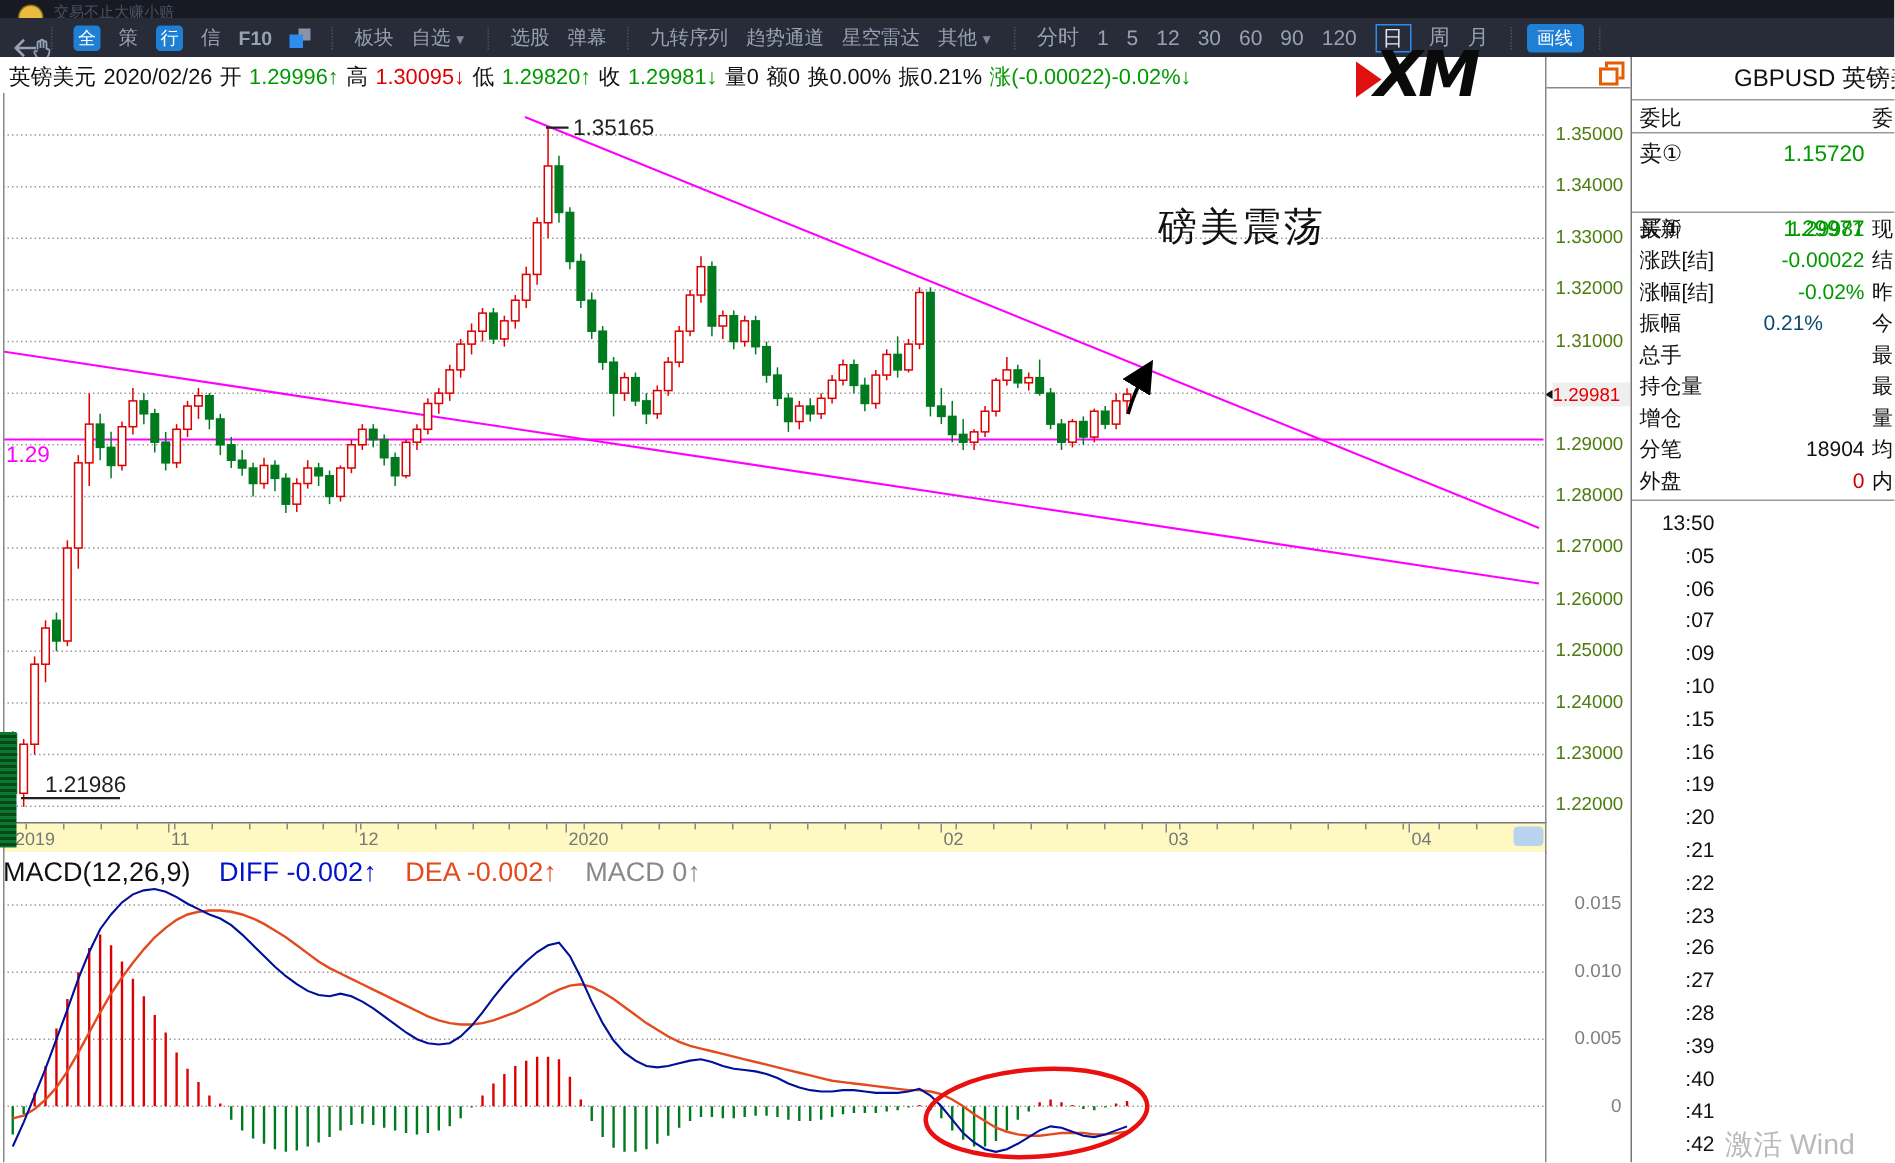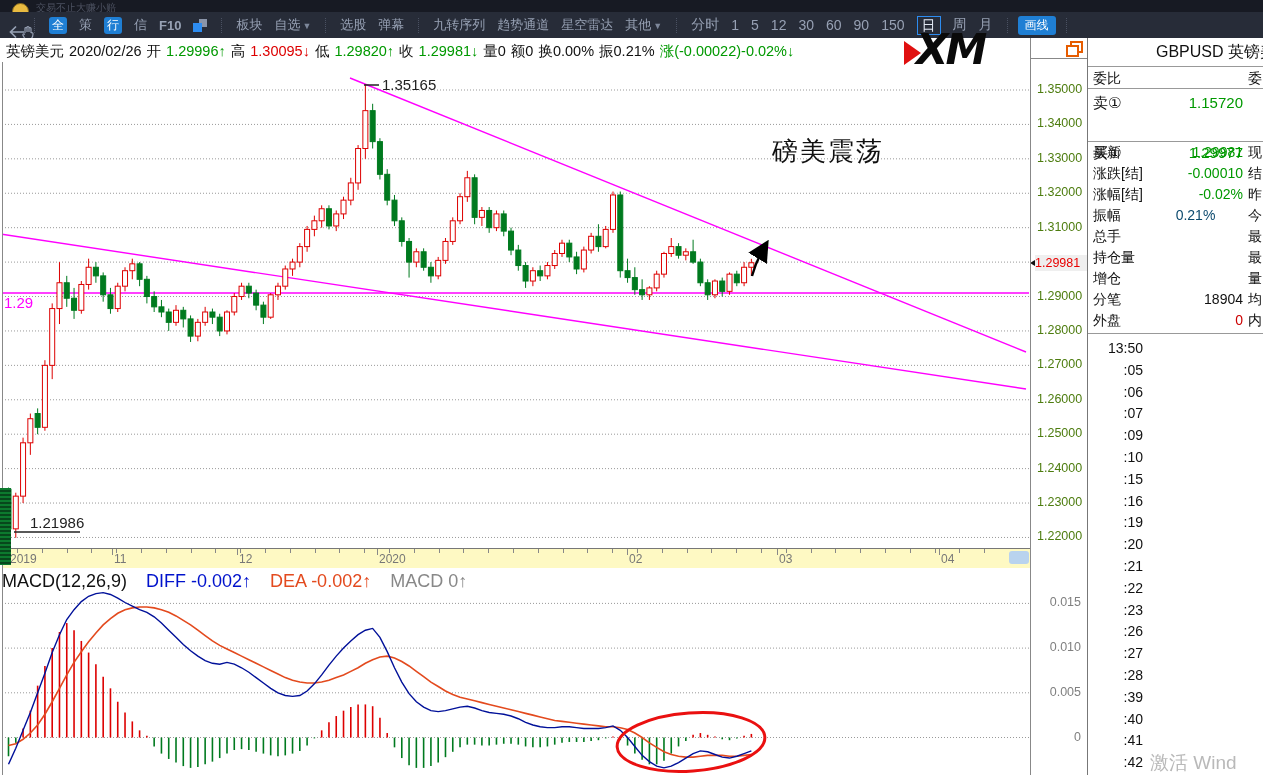--- a/index.html
+++ b/index.html
@@ -107,21 +107,21 @@
     </span>
   <span class="tsep"></span>
   <span id="tb-periods" style="display:flex;align-items:center">
       <span class="period">分时</span>
       <span class="period">1</span>
       <span class="period">5</span>
       <span class="period">12</span>
       <span class="period">30</span>
       <span class="period">60</span>
       <span class="period">90</span>
-      <span class="period">150</span>
+      <span class="period">120</span>
       <span class="period sel">日</span>
       <span class="period">周</span>
       <span class="period">月</span>
     </span>
   <span class="tsep"></span>
   <span class="draw-btn">画线</span>
   <span class="tsep"></span>
 </div>
 
 <div class="abs quote"><span id="quote-segs"><span style="color: rgb(17, 17, 17);">英镑美元</span><span style="color: rgb(17, 17, 17);">2020/02/26</span><span style="color: rgb(17, 17, 17);">开</span><span style="color: rgb(0, 153, 0);">1.29996↑</span><span style="color: rgb(17, 17, 17);">高</span><span style="color: rgb(221, 0, 0);">1.30095↓</span><span style="color: rgb(17, 17, 17);">低</span><span style="color: rgb(0, 153, 0);">1.29820↑</span><span style="color: rgb(17, 17, 17);">收</span><span style="color: rgb(0, 153, 0);">1.29981↓</span><span style="color: rgb(17, 17, 17);">量0</span><span style="color: rgb(17, 17, 17);">额0</span><span style="color: rgb(17, 17, 17);">换0.00%</span><span style="color: rgb(17, 17, 17);">振0.21%</span><span style="color: rgb(0, 153, 0);">涨(-0.00022)-0.02%↓</span></span></div>
@@ -530,21 +530,21 @@
     </div>
   <div class="p-line" style="top:103px"></div>
   <div id="stat-rows">
       <div class="p-row" style="top: 104px;">
         <span class="lab">最新</span>
         <span class="val" style="color: rgb(0, 153, 0);">1.29981</span>
         <span class="rgt">现</span>
       </div>
       <div class="p-row" style="top: 125px;">
         <span class="lab">涨跌[结]</span>
-        <span class="val" style="color: rgb(0, 153, 0);">-0.00010</span>
+        <span class="val" style="color: rgb(0, 153, 0);">-0.00022</span>
         <span class="rgt">结</span>
       </div>
       <div class="p-row" style="top: 146px;">
         <span class="lab">涨幅[结]</span>
         <span class="val" style="color: rgb(0, 153, 0);">-0.02%</span>
         <span class="rgt">昨</span>
       </div>
       <div class="p-row" style="top: 167px;">
         <span class="lab">振幅</span>
         <span class="val" style="color: #0c4a6e; text-align: center;">0.21%</span>

